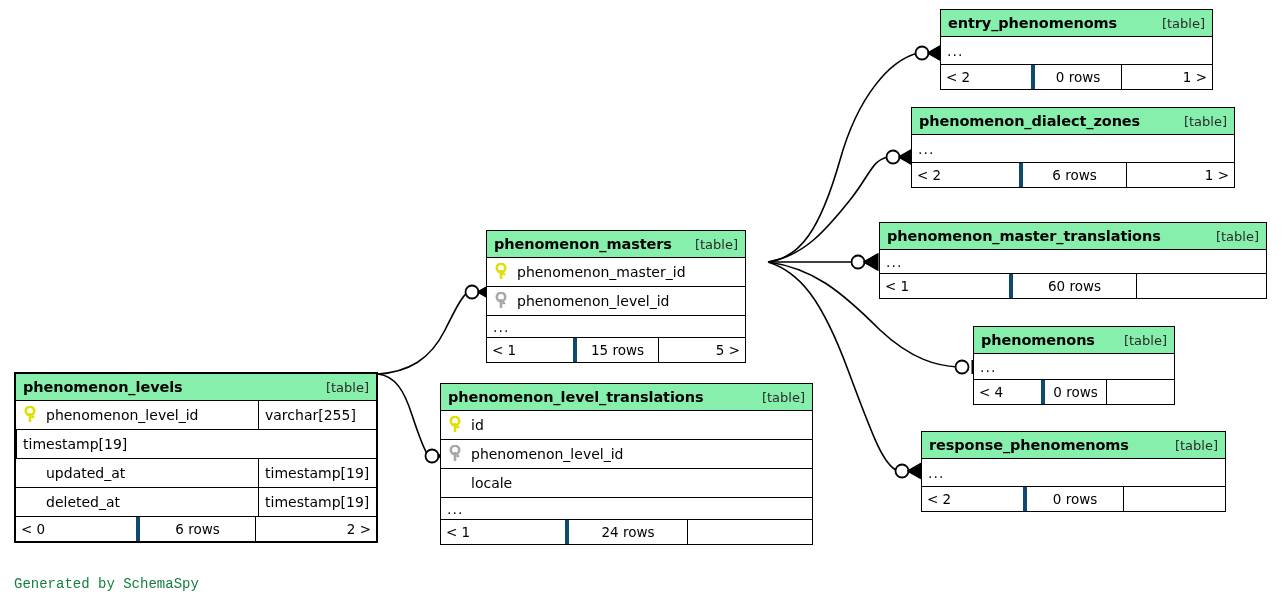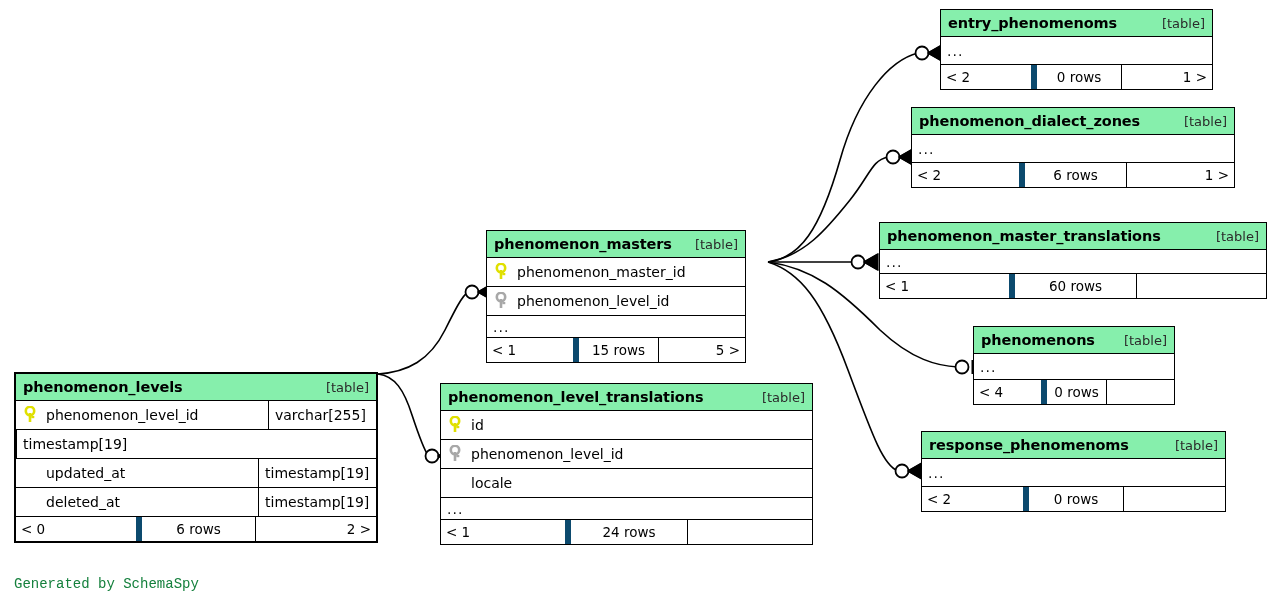--- a/index.html
+++ b/index.html
@@ -136,21 +136,21 @@
     display: flex;
     align-items: center;
     box-sizing: border-box;
     height: 100%;
     padding: 0 5px;
     overflow: hidden;
     white-space: nowrap;
   }
   .foot-left  { flex: 1 1 33.34%; justify-content: flex-start; }
   .foot-mid   { flex: 1 1 33.33%; justify-content: center;
-                border-left: 6px solid #0c4a6e; border-right: 1px solid #000; }
+                border-left: 4px solid #0c4a6e; border-right: 1px solid #000; }
   .foot-right { flex: 1 1 33.33%; justify-content: flex-end; }
 
   .footer-note {
     position: absolute;
     left: 14px;
     top: 576px;
     font-size: 14px;
     color: #15803d;
     white-space: nowrap;
     font-family: Liberation Mono, monospace;
@@ -226,21 +226,21 @@
       <span class="col-name">
         <span class="keyicon">
           <svg width="16" height="18" viewBox="0 0 16 18">
             <circle cx="8" cy="5" r="4.2" fill="none" stroke="#e0e000" stroke-width="2.6"></circle>
             <rect x="6.7" y="7" width="2.6" height="9" fill="#e0e000"></rect>
             <rect x="9.3" y="10" width="3" height="2.2" fill="#e0e000"></rect>
           </svg>
         </span>
         <span>phenomenon_level_id</span>
       </span>
-      <span class="col-type" style="width:108px;">varchar[255]</span>
+      <span class="col-type" style="width:118px;">varchar[255]</span>
     </div>
 
     <div class="ent-row">
       <span class="col-type" style="width:118px;">timestamp[19]</span>
     </div>
 
     <div class="ent-row">
       <span class="col-name">
         <span class="keyspacer"></span>
         <span>updated_at</span>

